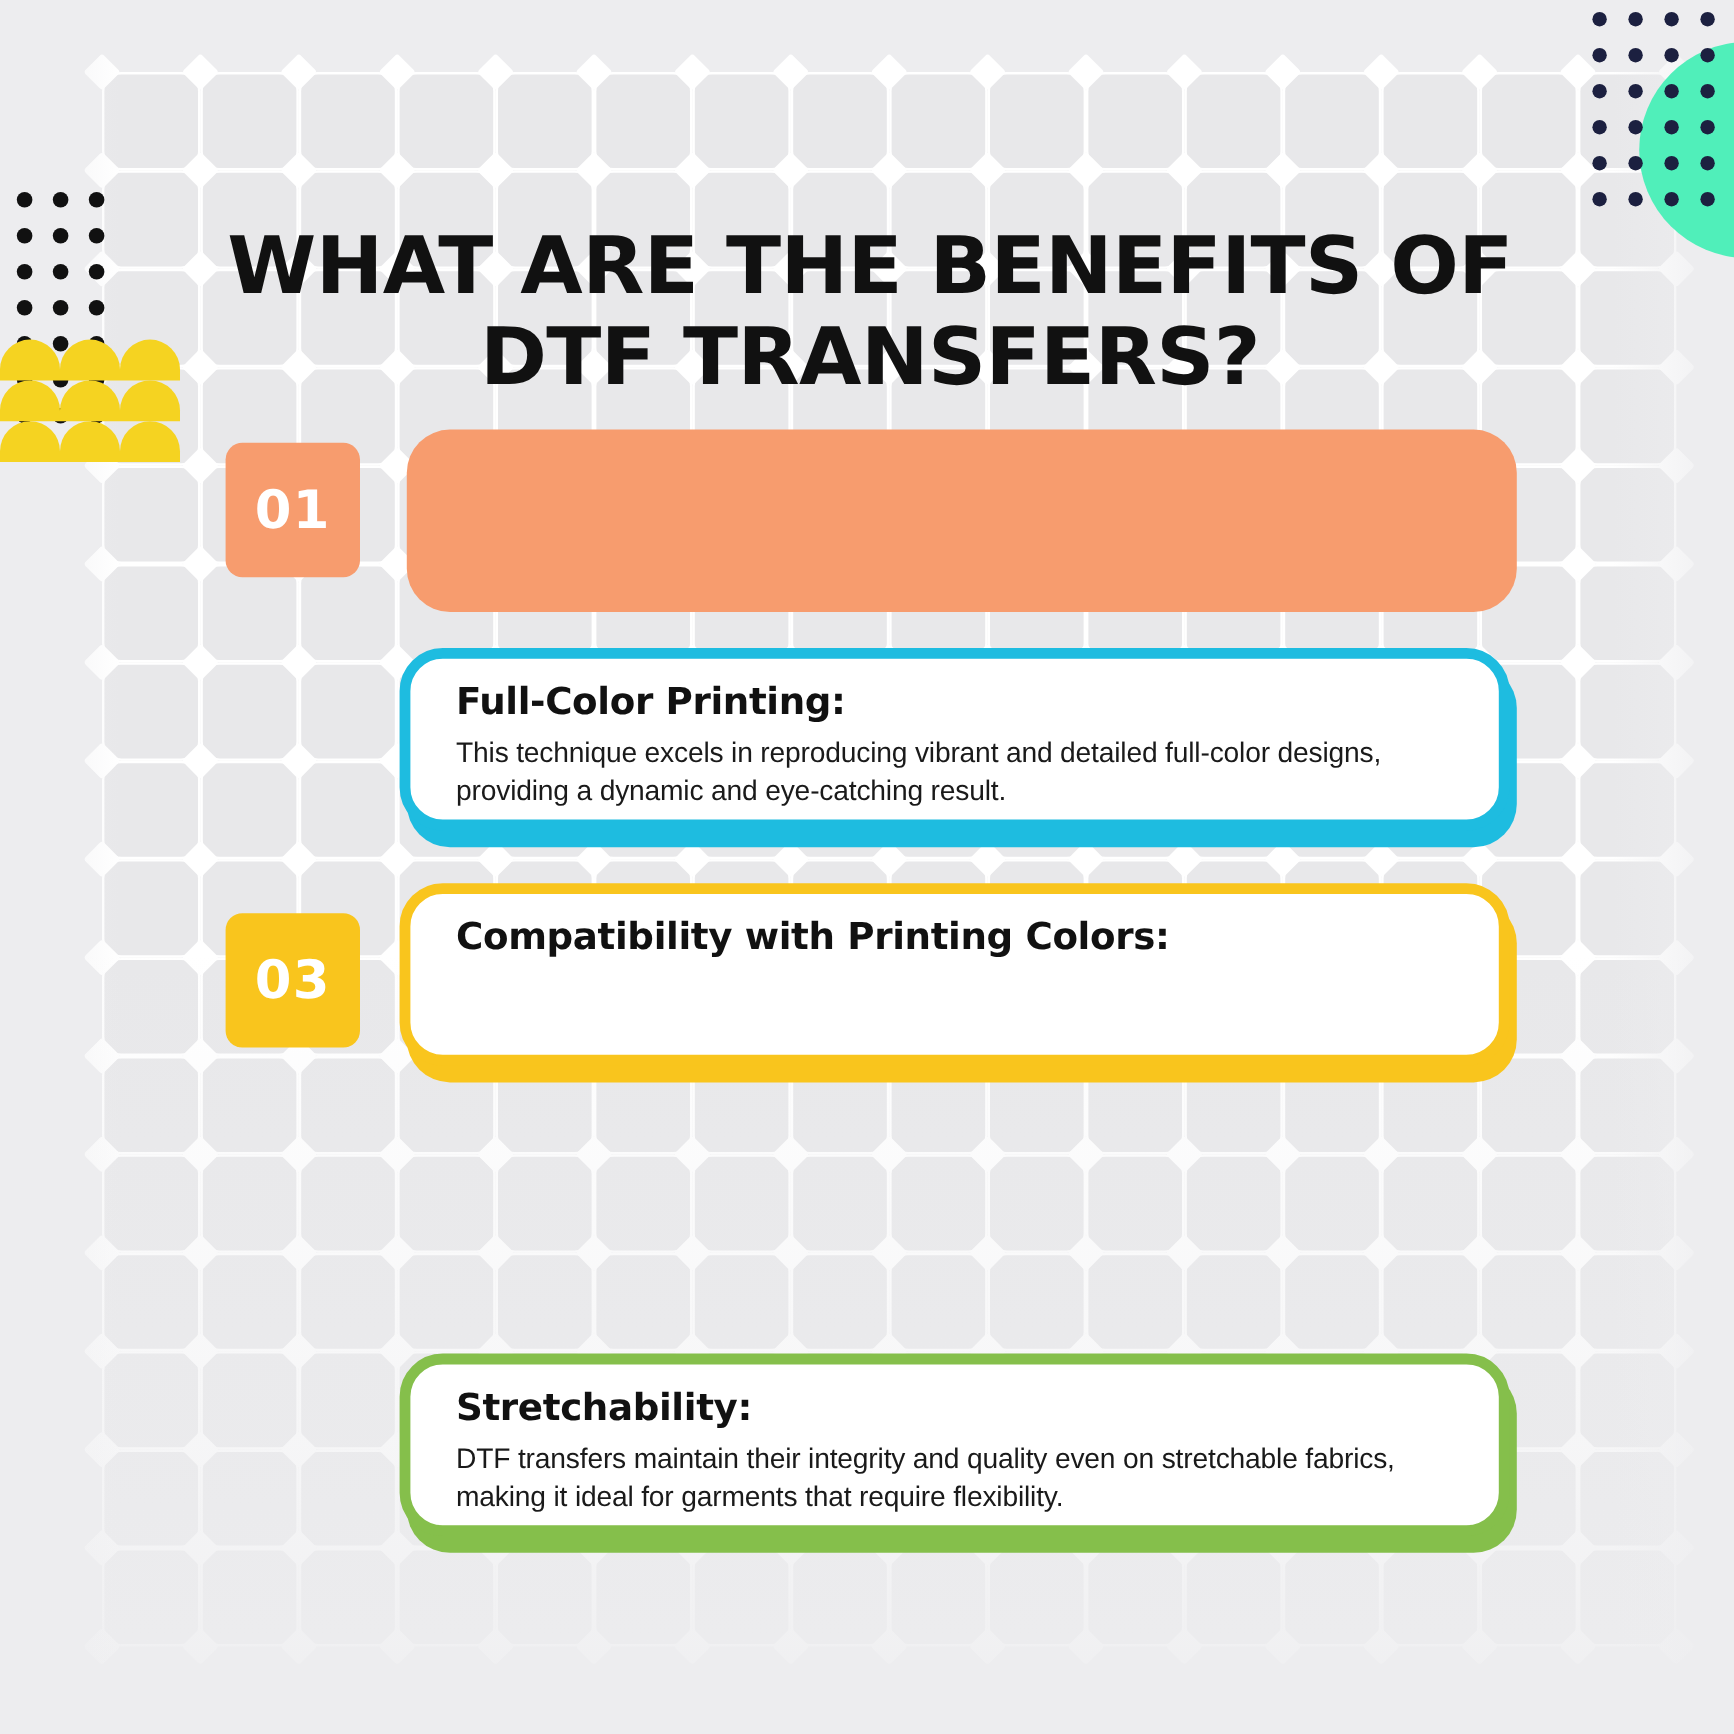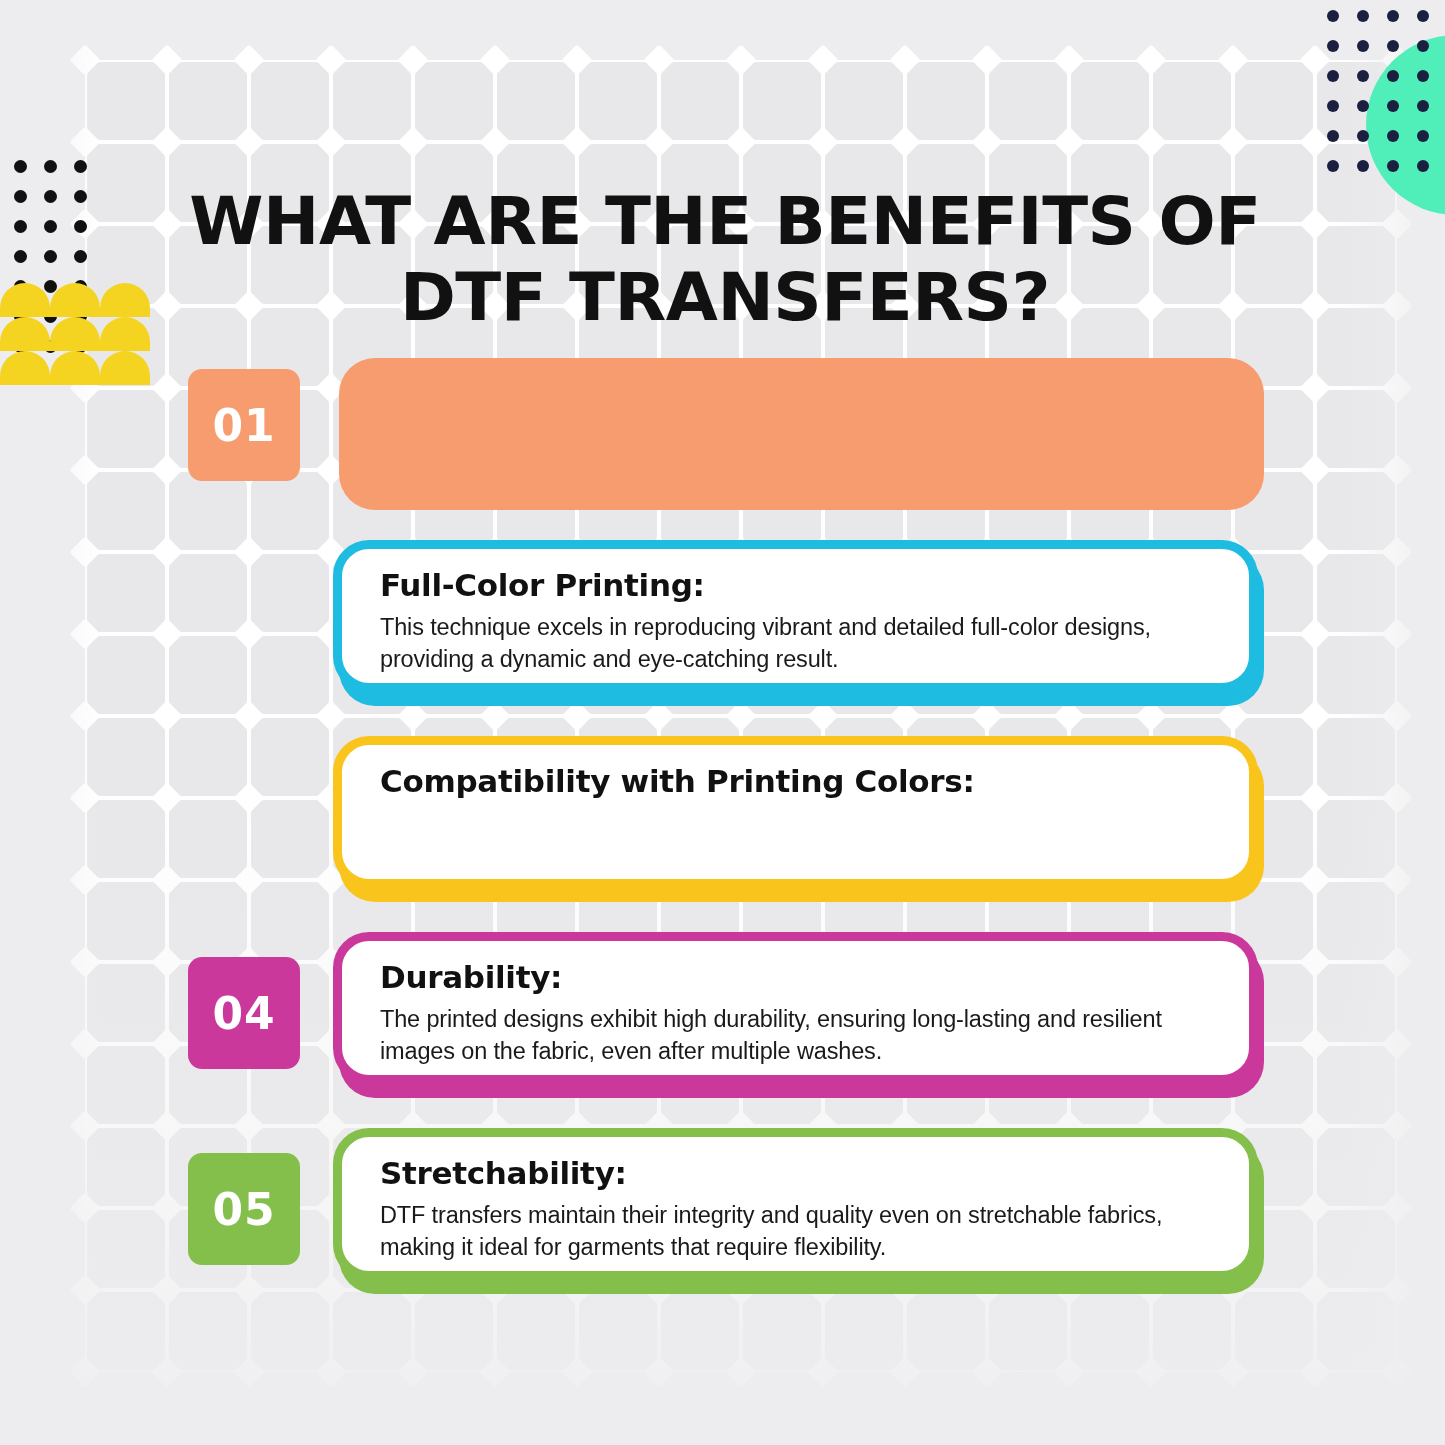--- a/index.html
+++ b/index.html
@@ -800,43 +800,31 @@
         <div class="card-shadow" style="background: rgb(30, 188, 224);"></div>
         <div class="card" style="border: 9px solid rgb(30, 188, 224);">
           <div class="card-inner">
             <div class="card-title">Full-Color Printing:</div>
             <div class="card-body">This technique excels in reproducing vibrant and detailed full-color designs, providing a dynamic and eye-catching result.</div>
           </div>
         </div>
       </div>
       <div class="item" style="top: 736px;">
         <div class="card-shadow" style="background: rgb(249, 197, 29);"></div>
+        <div class="badge" style="background: rgb(249, 197, 29);">
+          <span>03</span>
+        </div>
         <div class="card" style="border: 9px solid rgb(249, 197, 29);">
           <div class="card-inner">
             <div class="card-title">Compatibility with Printing Colors:</div>
           </div>
         </div>
       </div>
-      <div class="item" style="top: 932px;">
-        <div class="card-shadow" style="background: rgb(201, 56, 154);"></div>
-        <div class="badge" style="background: rgb(201, 56, 154);">
-          <span>04</span>
-        </div>
-        <div class="card" style="border: 9px solid rgb(201, 56, 154);">
-          <div class="card-inner">
-            <div class="card-title">Durability:</div>
-            <div class="card-body">The printed designs exhibit high durability, ensuring long-lasting and resilient images on the fabric, even after multiple washes.</div>
-          </div>
-        </div>
-      </div>
       <div class="item" style="top: 1128px;">
         <div class="card-shadow" style="background: rgb(133, 191, 75);"></div>
-        <div class="badge" style="background: rgb(133, 191, 75);">
-          <span>05</span>
-        </div>
         <div class="card" style="border: 9px solid rgb(133, 191, 75);">
           <div class="card-inner">
             <div class="card-title">Stretchability:</div>
             <div class="card-body">DTF transfers maintain their integrity and quality even on stretchable fabrics, making it ideal for garments that require flexibility.</div>
           </div>
         </div>
       </div>
     </div>
 
 </div>

